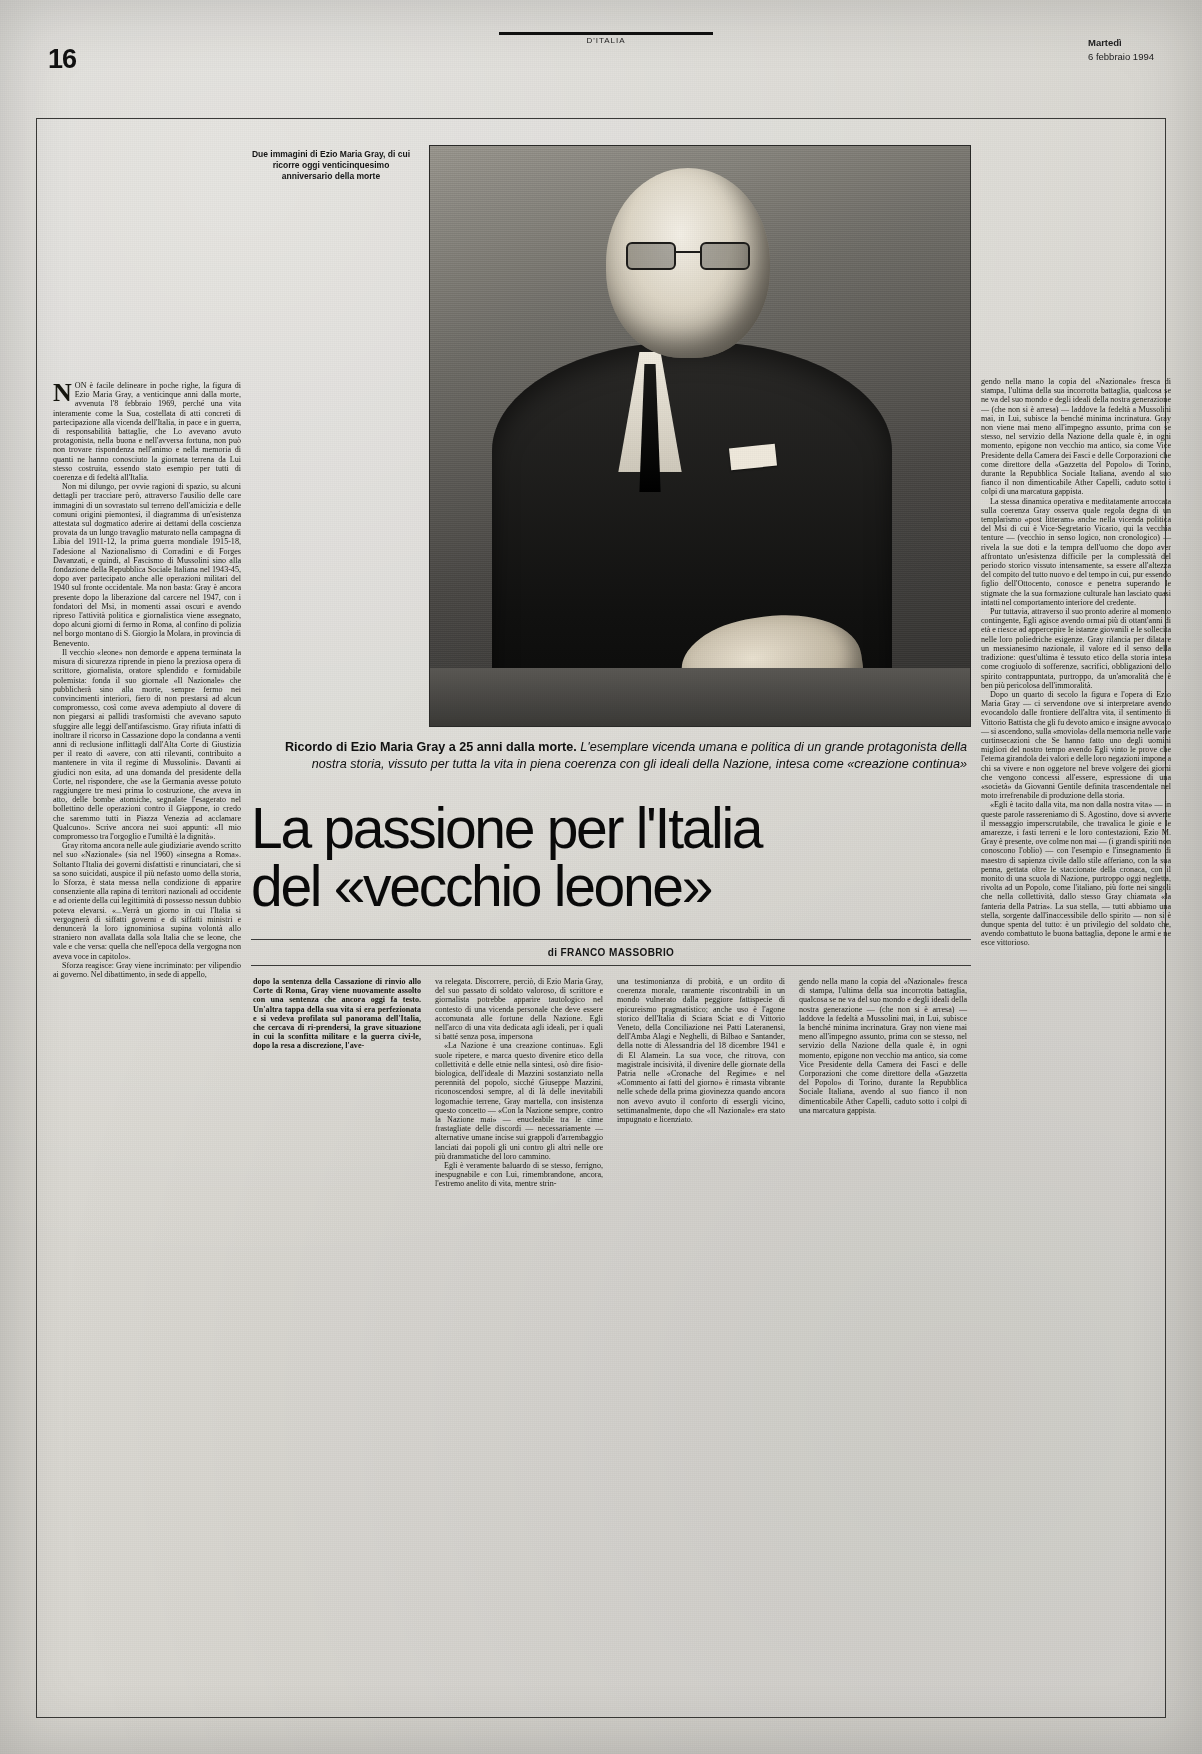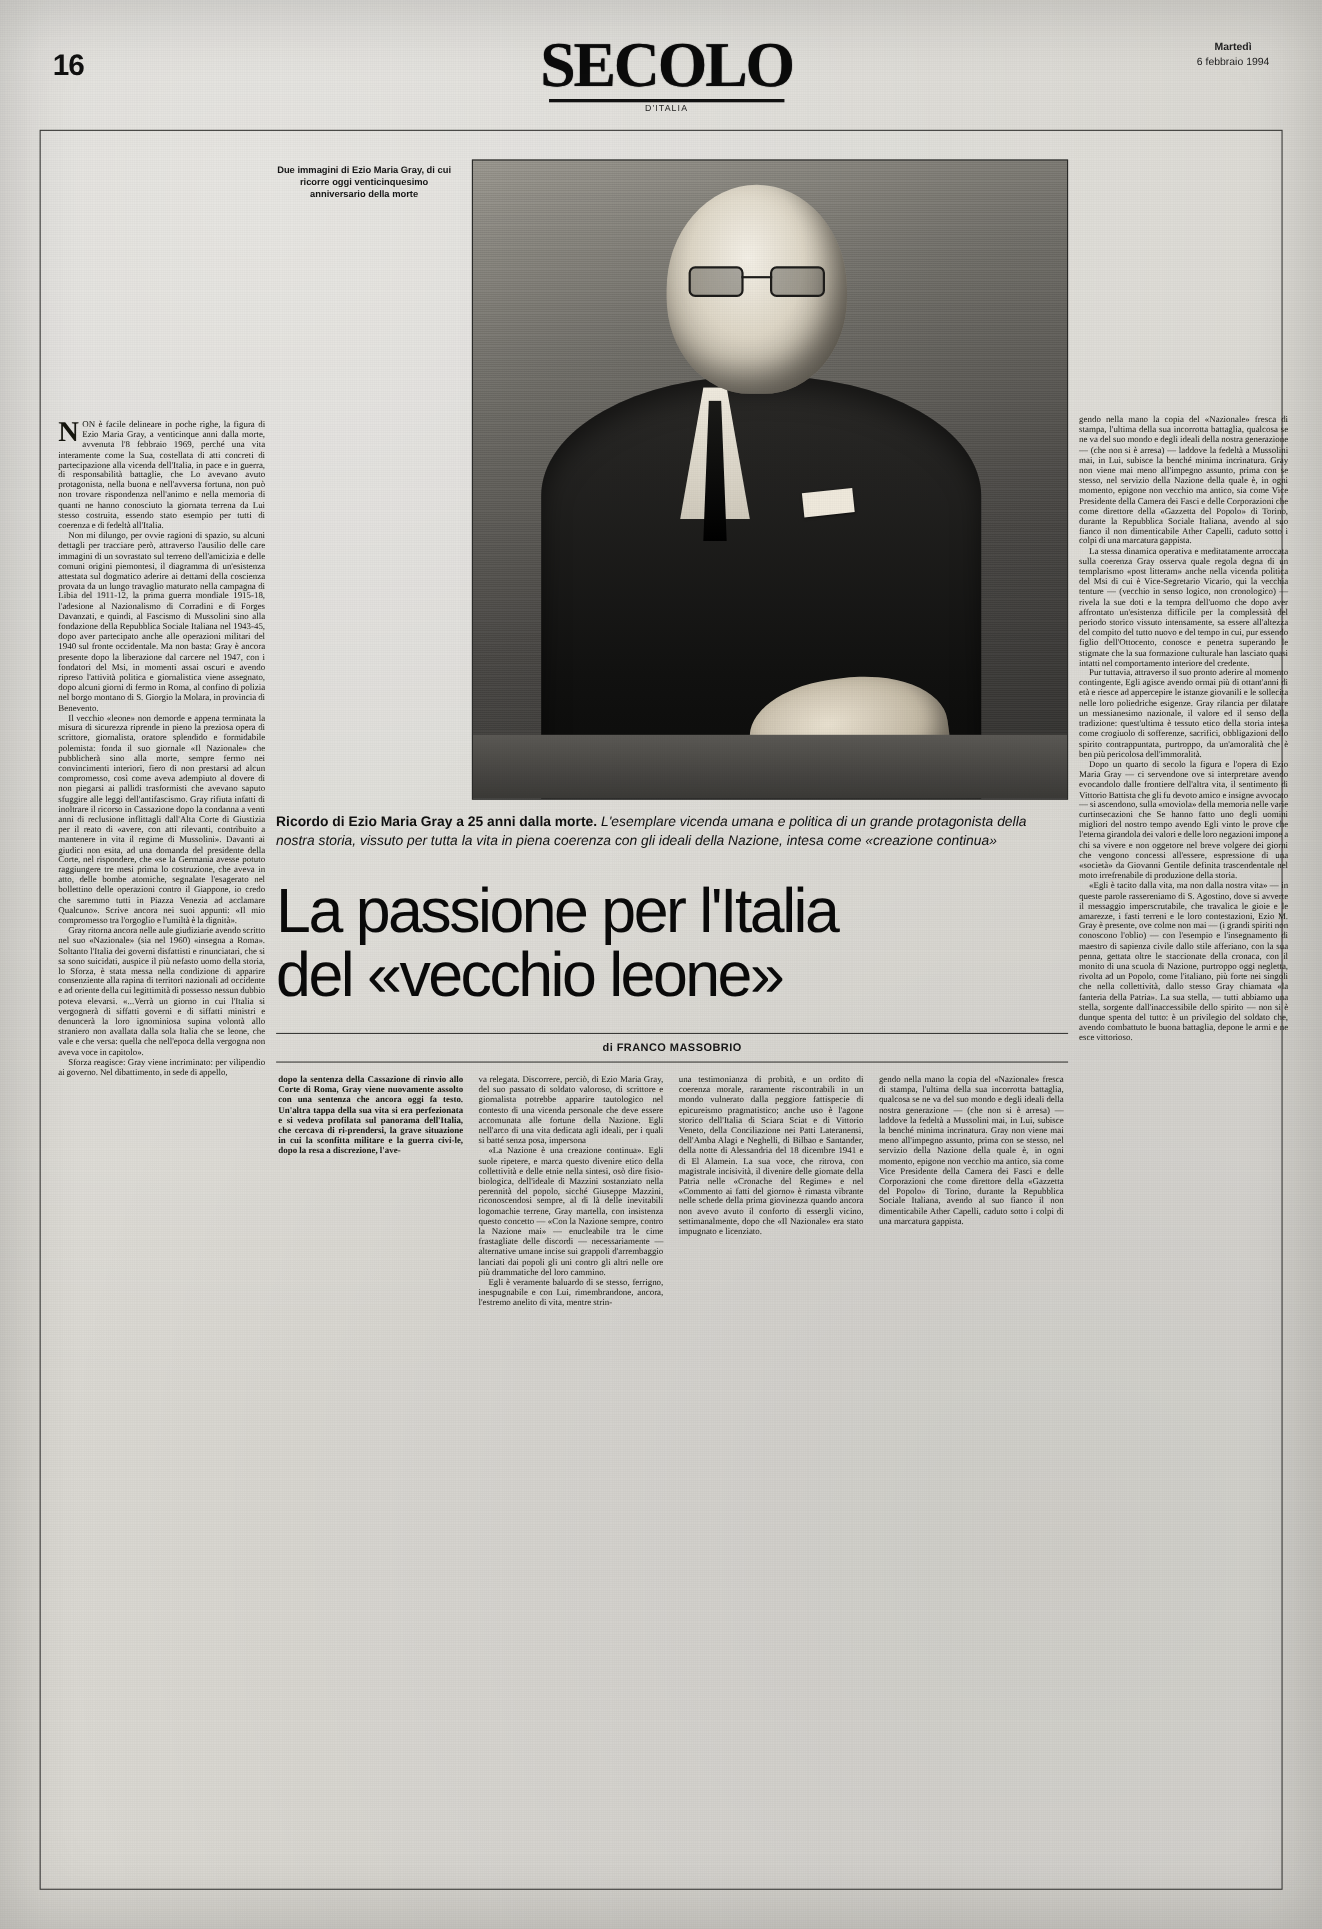--- a/index.html
+++ b/index.html
@@ -67,21 +67,20 @@
     font-family: "Liberation Sans", sans-serif;
     font-size: 8px;
     letter-spacing: 1px;
     color: #222;
     margin-top: 1px;
   }
   .dateline {
     position: absolute;
     right: 18px;
     top: 10px;
-    text-align: center;
     font-family: "Liberation Sans", sans-serif;
     font-size: 9.5px;
     color: #222;
     line-height: 14px;
   }
   .dateline .day { font-weight: bold; }
 
   
   .frame {
     position: absolute;
@@ -272,20 +271,21 @@
   .deck {
     position: absolute;
     left: 204px;
     top: 612px;
     width: 716px;
     font-family: "Liberation Sans", sans-serif;
     font-size: 12.6px;
     line-height: 17px;
     font-style: italic;
     color: #101010;
+    text-align: right;
   }
   .deck b { font-style: normal; font-weight: bold; }
   .headline {
     position: absolute;
     left: 204px;
     top: 672px;
     width: 720px;
     font-family: "Liberation Sans", sans-serif;
     font-weight: normal;
     font-size: 57px;
@@ -360,21 +360,20 @@
   }
 </style>
 </head>
 <body>
 
 <div class="page">
 
   <div class="masthead">
     <div class="page-number">16</div>
     <div class="logo-wrap">
-      <div class="logo">SECOLO</div>
       <div class="logo-underline"></div>
       <div class="logo-sub">D'ITALIA</div>
     </div>
     <div class="dateline">
       <div class="day">Martedì</div>
       <div>6 febbraio 1994</div>
     </div>
   </div>
 
   <div class="frame">

